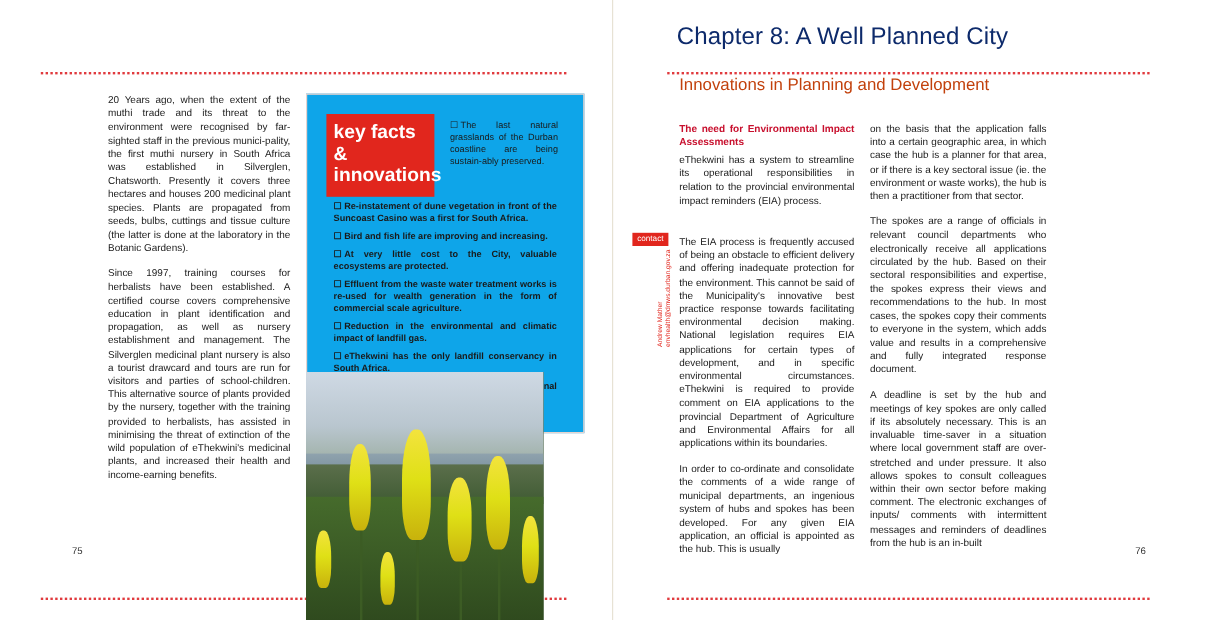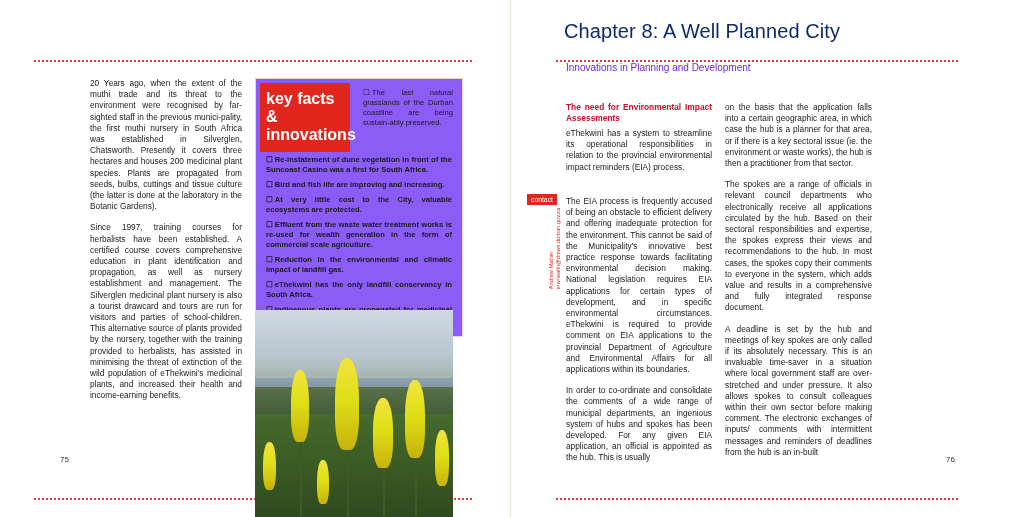--- a/index.html
+++ b/index.html
@@ -49,23 +49,23 @@
     color: #1a1a1a;
     text-align: justify;
   }
   .lp-col p { margin: 0 0 10px 0; }
 
   .keyfacts-box {
     position: absolute;
     left: 255px;
     top: 78px;
     width: 198px;
-    background: #8b5cf6;
+    background: #0ea5e9;
     border: 1px solid #e8d3cd;
-    padding: 4px;
+    padding: 16px;
   }
   .keyfacts-title {
     background: #e1261d;
     color: #ffffff;
     font-weight: bold;
     font-size: 16px;
     line-height: 18px;
     padding: 7px 6px 8px 6px;
     width: 90px;
     box-sizing: border-box;
@@ -147,22 +147,22 @@
     left: 84px;
     top: 20px;
     font-size: 20px;
     color: #0d2a6b;
     letter-spacing: 0.1px;
   }
   .chapter-sub {
     position: absolute;
     left: 86px;
     top: 62px;
-    font-size: 10px;
-    color: #6d28d9;
+    font-size: 14px;
+    color: #c2410c;
   }
   .section-head {
     position: absolute;
     left: 86px;
     top: 102px;
     width: 146px;
     font-size: 8.4px;
     font-weight: bold;
     line-height: 10.5px;
     color: #c8102e;

